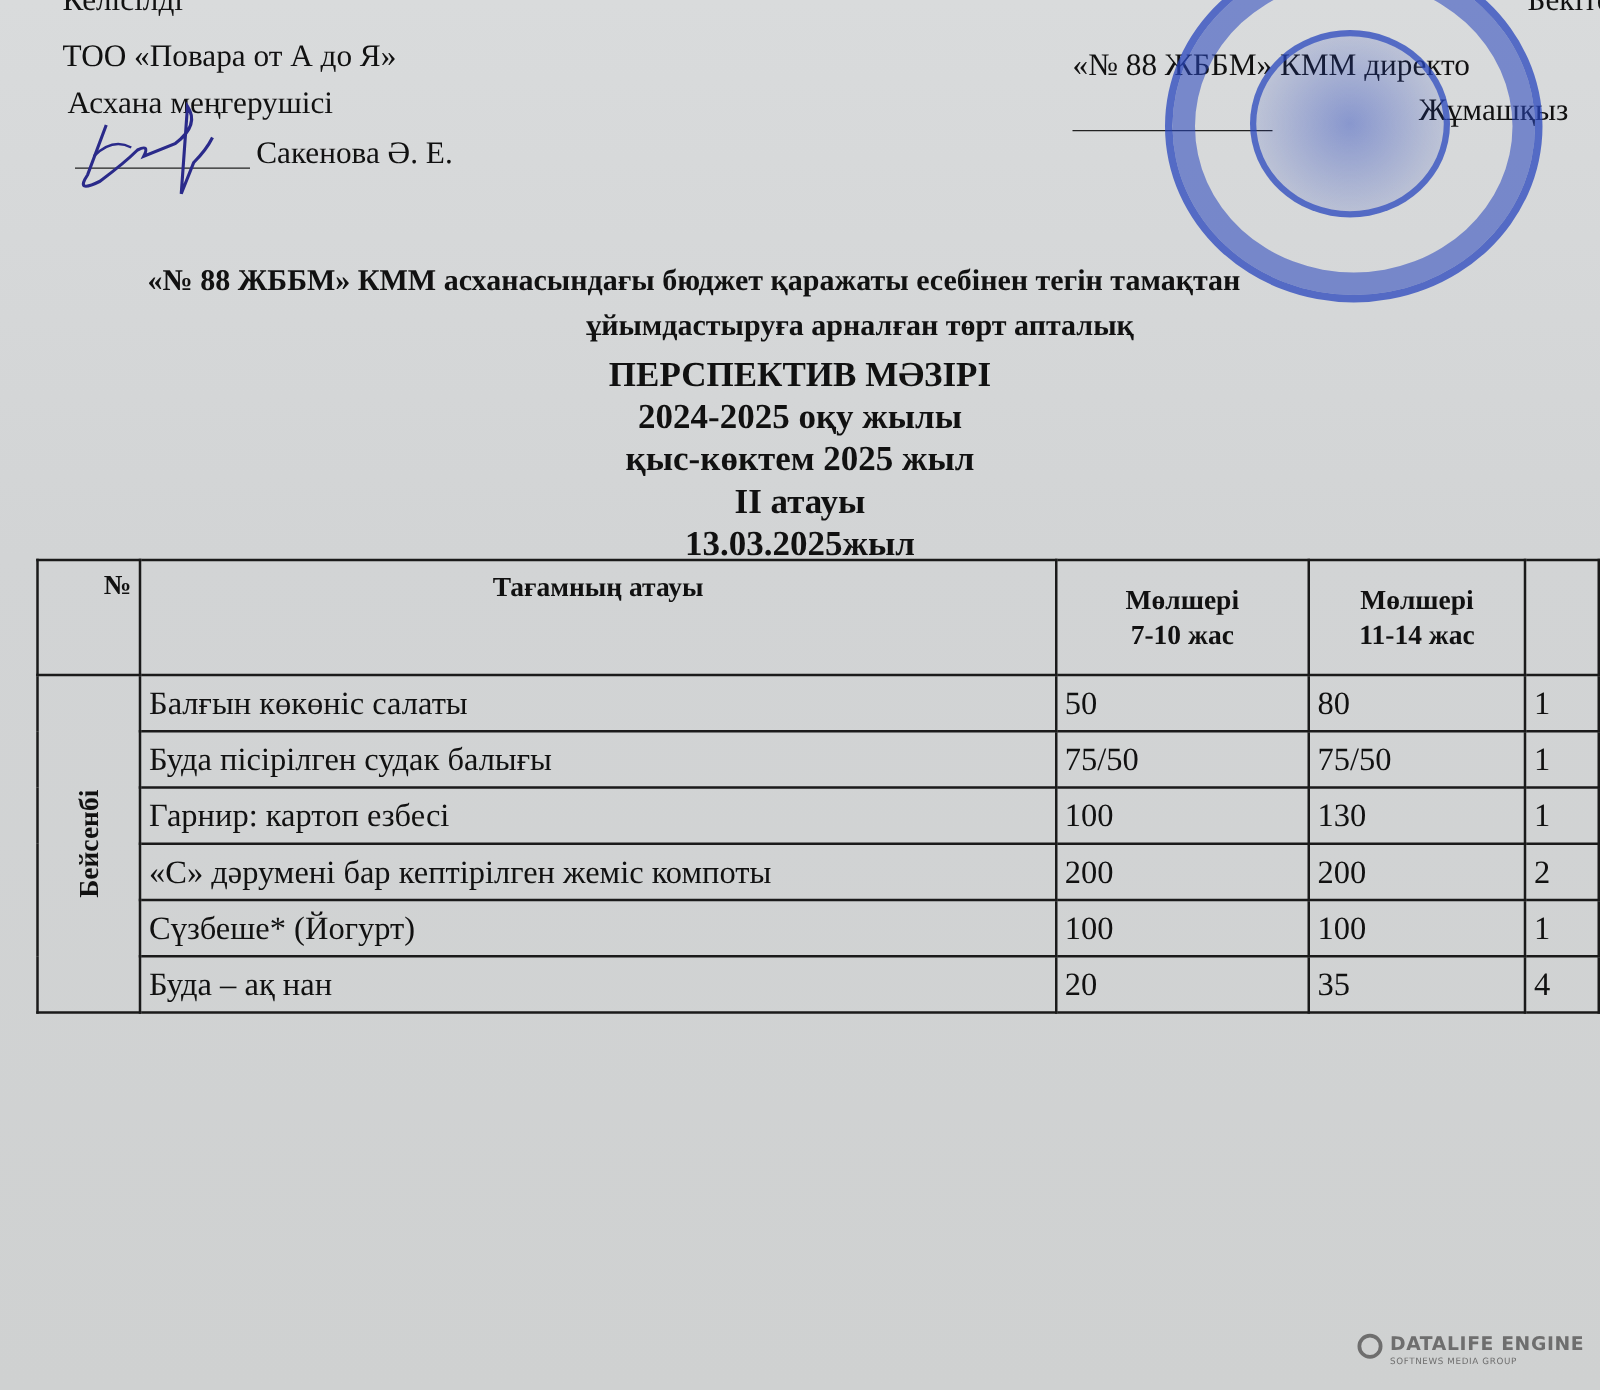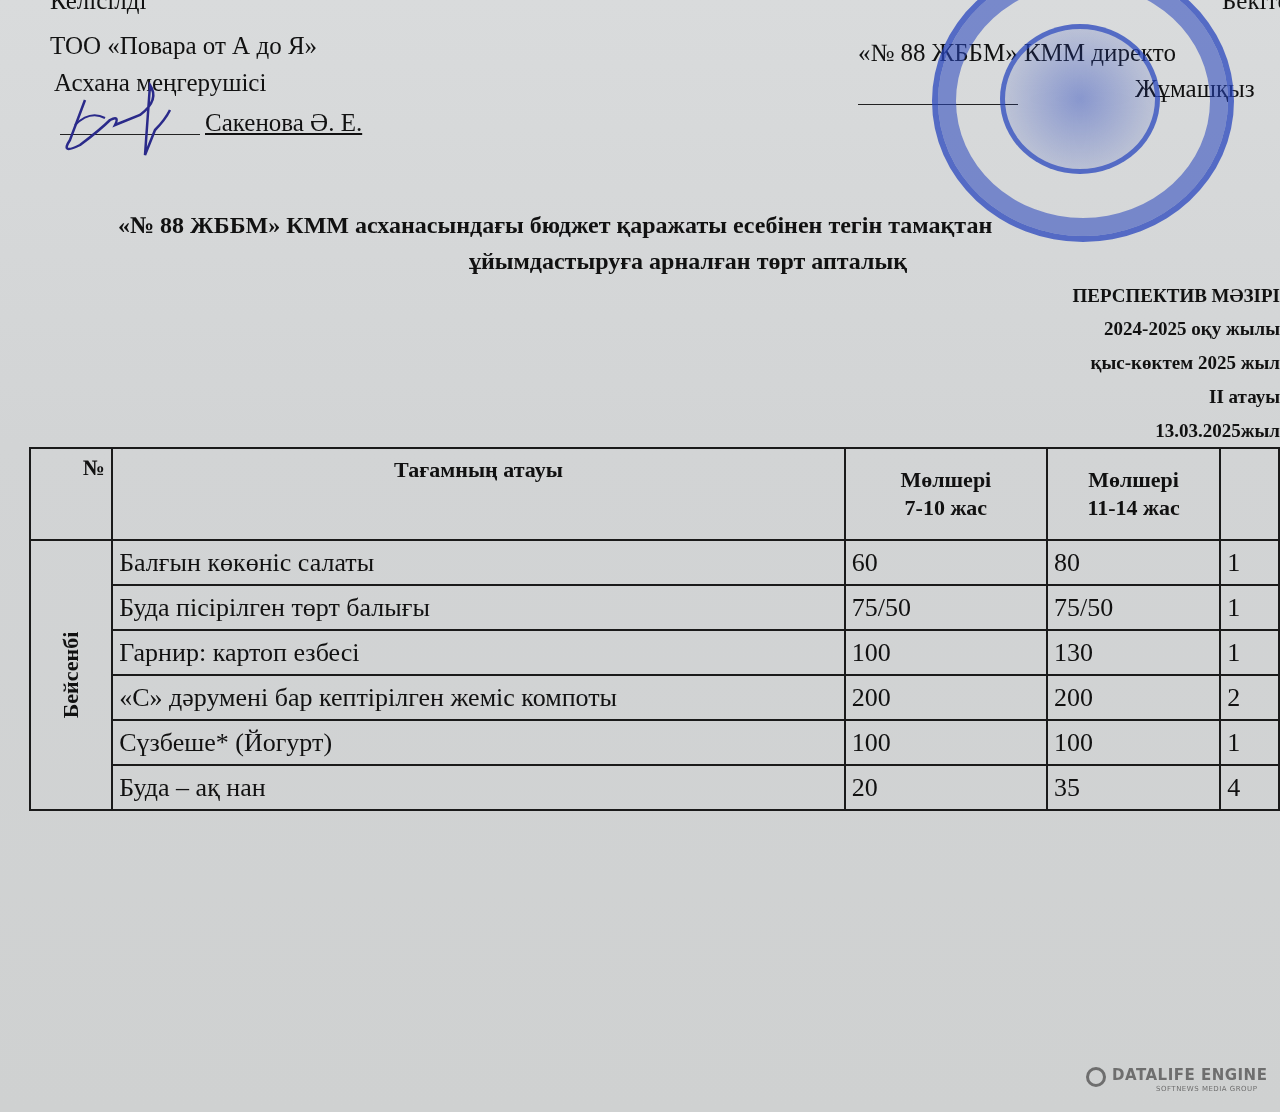--- a/index.html
+++ b/index.html
@@ -5,21 +5,21 @@
     html, body { margin: 0; padding: 0; }
     body {
       width: 1280px; height: 1112px; overflow: hidden; position: relative;
       background: linear-gradient(180deg, #d9dbdc 0%, #d2d4d5 40%, #cfd1d1 100%);
       font-family: "Liberation Serif", serif; color: #111;
     }
     .abs { position: absolute; }
     .hdr-line { font-size: 25px; line-height: 30px; white-space: nowrap; }
     .title { font-weight: bold; text-align: center; white-space: nowrap; position: absolute; left: 0; width: 1280px; }
     .t1 { font-size: 24px; }
-    .t2 { font-size: 19px; text-align: right; }
+    .t2 { font-size: 28px; }
     .sigline { position: absolute; border-bottom: 1.5px solid #222; }
     table.menu {
       position: absolute; left: 29px; top: 447px; border-collapse: collapse;
       font-size: 26px; table-layout: fixed;
     }
     table.menu td, table.menu th {
       border: 2px solid #1a1a1a; padding: 0 6px; vertical-align: middle; font-weight: normal;
     }
     table.menu th { font-weight: bold; font-size: 22px; height: 82px; }
     table.menu td { height: 43px; }
@@ -38,31 +38,31 @@
     }
     .stamp-inner {
       position: absolute; left: 62px; top: 58px; width: 150px; height: 140px; border-radius: 50%;
       border: 5px solid rgba(40,70,190,0.7);
       background: radial-gradient(circle, rgba(40,70,190,0.45) 0%, rgba(40,70,190,0.2) 60%, rgba(40,70,190,0.05) 100%);
     }
     .watermark {
       position: absolute; left: 1086px; top: 1064px; color: #6e6e6e; font-family: "DejaVu Sans", sans-serif;
     }
     .wm-title { font-size: 15px; font-weight: bold; letter-spacing: 0.5px; position: absolute; left: 26px; top: 2px; white-space: nowrap; }
-    .wm-sub { font-size: 7px; position: absolute; left: 26px; top: 21px; white-space: nowrap; letter-spacing: 0.5px; margin-left: 44px; }
+    .wm-sub { font-size: 7px; position: absolute; left: 26px; top: 21px; white-space: nowrap; letter-spacing: 0.5px; }
     .wm-icon { position: absolute; left: 0; top: 3px; width: 20px; height: 20px; border: 3px solid #6e6e6e; border-radius: 50%; box-sizing: border-box; }
   </style>
 </head>
 <body>
 
 <div class="abs hdr-line" style="left:50px; top:-14px;">Келісілді</div>
 <div class="abs hdr-line" style="left:50px; top:31px;">ТОО «Повара от А до Я»</div>
 <div class="abs hdr-line" style="left:54px; top:68px;">Асхана меңгерушісі</div>
 <div class="sigline" style="left:60px; top:134px; width:140px;"></div>
-<div class="abs hdr-line" style="left:205px; top:108px;text-decoration:underline;">Сакенова Ә. Е.</div>
+<div class="abs hdr-line" style="left:205px; top:108px;">Сакенова Ә. Е.</div>
 <svg class="abs" style="left:50px; top:80px;" width="150" height="80">
   <path d="M35 20 L20 60 Q10 75 30 65 Q50 50 60 40 Q70 35 65 45 L90 35 Q110 20 100 5 L95 75 L105 50 Q115 40 120 30" stroke="#2a2a8a" stroke-width="2.5" fill="none"></path>
   <path d="M25 45 Q40 30 55 38" stroke="#2a2a8a" stroke-width="2" fill="none"></path>
 </svg>
 
 <div class="abs hdr-line" style="left:1222px; top:-14px;">Бекіте</div>
 <div class="abs hdr-line" style="left:858px; top:38px;">«№ 88 ЖББМ» КММ директо</div>
 <div class="sigline" style="left:858px; top:104px; width:160px;"></div>
 <div class="abs hdr-line" style="left:1135px; top:74px;">Жұмашқыз</div>
 
@@ -98,26 +98,26 @@
       <div>Мөлшері</div>
       <div>11-14 жас</div>
     </th>
     <th></th>
   </tr>
   <tr>
     <td class="day-cell" rowspan="6">
           <span>Бейсенбі</span>
         </td>
     <td>Балғын көкөніс салаты</td>
-    <td>60</td>
+    <td>50</td>
     <td>80</td>
     <td>1</td>
   </tr>
   <tr>
-    <td>Буда пісірілген төрт балығы</td>
+    <td>Буда пісірілген судак балығы</td>
     <td>75/50</td>
     <td>75/50</td>
     <td>1</td>
   </tr>
   <tr>
     <td>Гарнир: картоп езбесі</td>
     <td>100</td>
     <td>130</td>
     <td>1</td>
   </tr>

